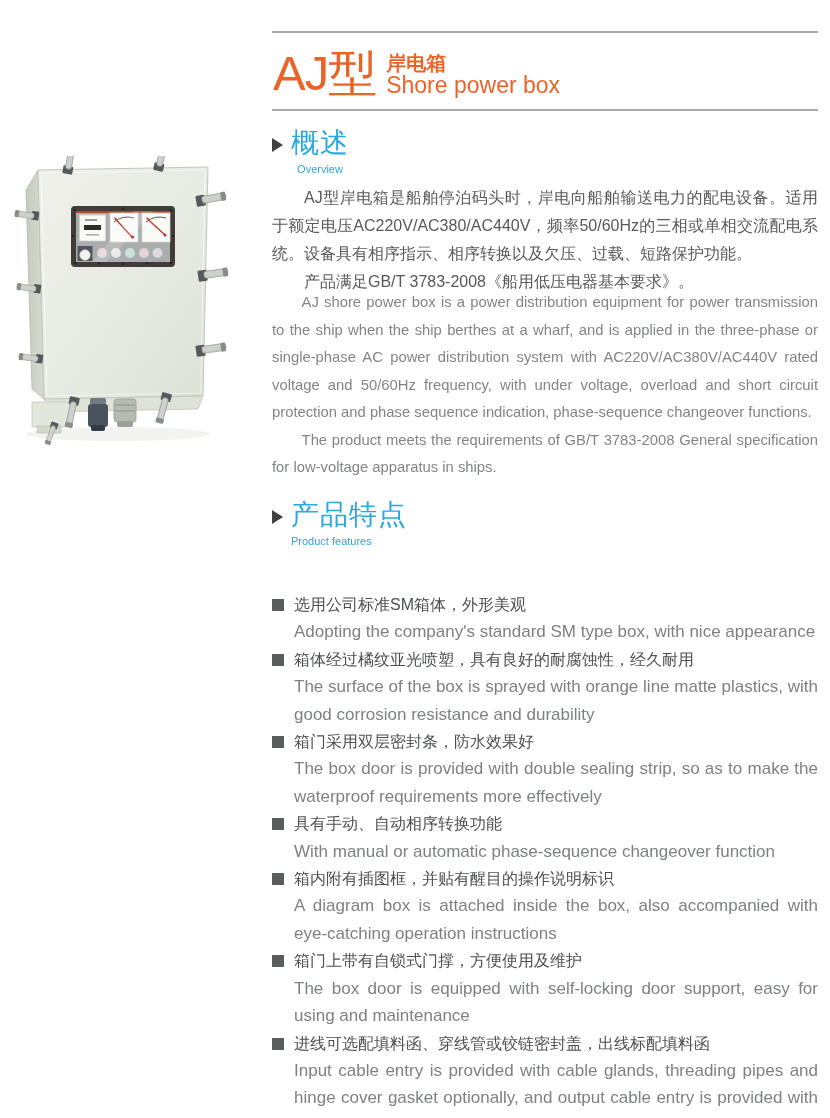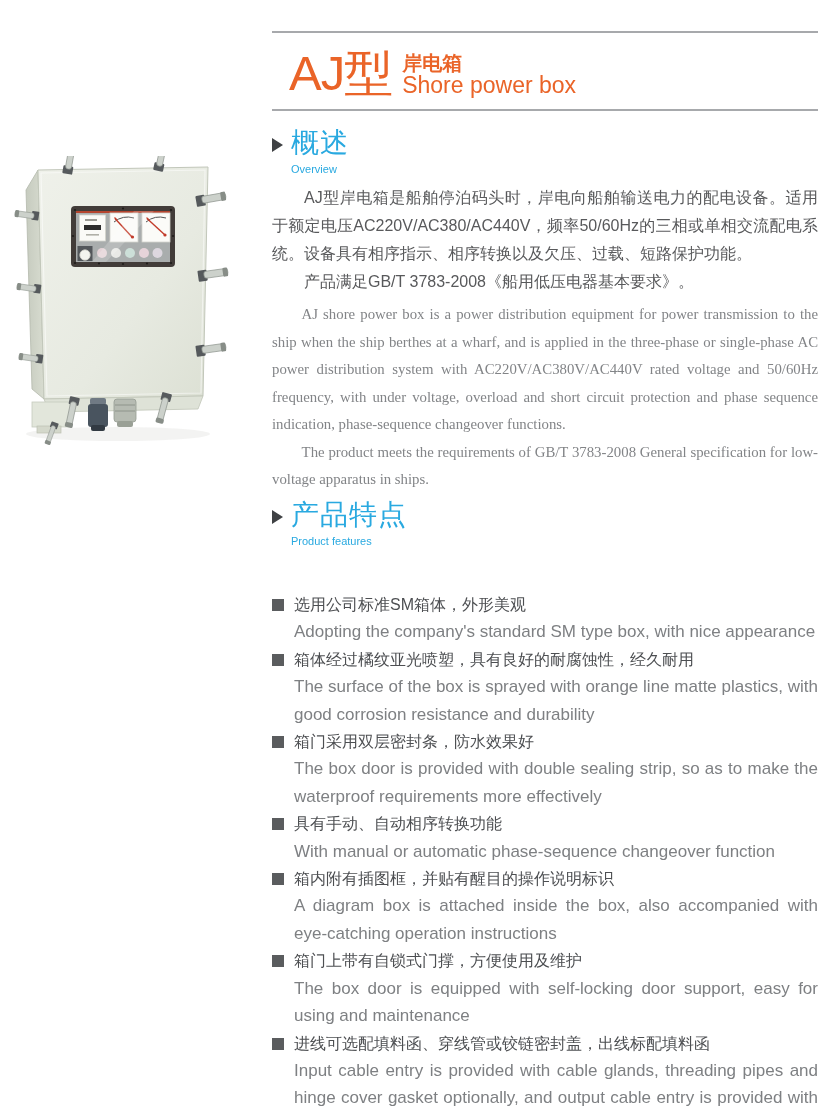--- a/index.html
+++ b/index.html
@@ -5,37 +5,37 @@
   html,body{margin:0;padding:0;background:#ffffff;}
   body{font-family:"Liberation Sans","DejaVu Sans",sans-serif;}
   .page{position:relative;width:830px;height:1118px;background:#ffffff;overflow:hidden;}
 
   
   .col{position:absolute;left:272px;top:0;width:546px;}
   .rule{position:absolute;left:0;width:546px;height:0;border-top:2px solid #a7a9ac;}
   .rule1{top:31px;}
   .rule2{top:109px;}
 
-  .title-row{position:absolute;top:47px;left:17px;display:flex;align-items:flex-end;}
+  .title-row{position:absolute;top:47px;left:1px;display:flex;align-items:flex-end;}
   .title-model{font-size:49px;line-height:52px;font-weight:300;color:#ea6428;letter-spacing:-1px;}
   .title-sub{margin-left:10px;display:flex;flex-direction:column;justify-content:flex-start;padding-bottom:4px;}
   .title-sub-cn{font-size:20px;line-height:23px;font-weight:700;color:#ea6428;}
   .title-sub-en{font-size:23px;line-height:20px;color:#ea6428;}
 
   .sec-header{position:absolute;left:0;display:flex;}
-  .sec1{top:127px;}
+  .sec1{top:127px;text-align:center;}
   .sec2{top:499px;justify-content:space-between;}
   .marker{width:0;height:0;border-left:11px solid #3f4144;border-top:7px solid transparent;border-bottom:7px solid transparent;margin-top:11px;flex:0 0 auto;}
   .sec-titles{margin-left:8px;}
   .sec-title-cn{margin:0;font-size:28px;line-height:32px;font-weight:500;color:#29a9e0;letter-spacing:1px;}
   .sec-title-en{font-size:11px;line-height:21px;color:#29a9e0;}
 
   .block{position:absolute;left:0;width:546px;}
   .blk-cn{top:184px;}
-  .blk-en{top:301px;font-family:Liberation Serif, serif;}
+  .blk-en{top:289px;}
   .p-cn{margin:0;font-size:16px;line-height:28px;color:#58595b;text-align:justify;text-indent:2em;}
   .p-en{margin:0;font-size:14.8px;line-height:27.5px;color:#828487;text-align:justify;text-indent:2em;}
 
   .features{position:absolute;top:591px;left:0;width:546px;list-style:none;margin:0;padding:0;}
   .feature-item{position:relative;padding-left:22px;margin:0;}
   .square{position:absolute;left:0;top:8px;width:12px;height:12px;background:#5a5c5e;}
   .f-cn{font-size:16px;line-height:27.4px;color:#4d4f52;}
   .f-en{margin:0;font-size:17px;line-height:27.4px;color:#7e8083;text-align:justify;}
 
   

